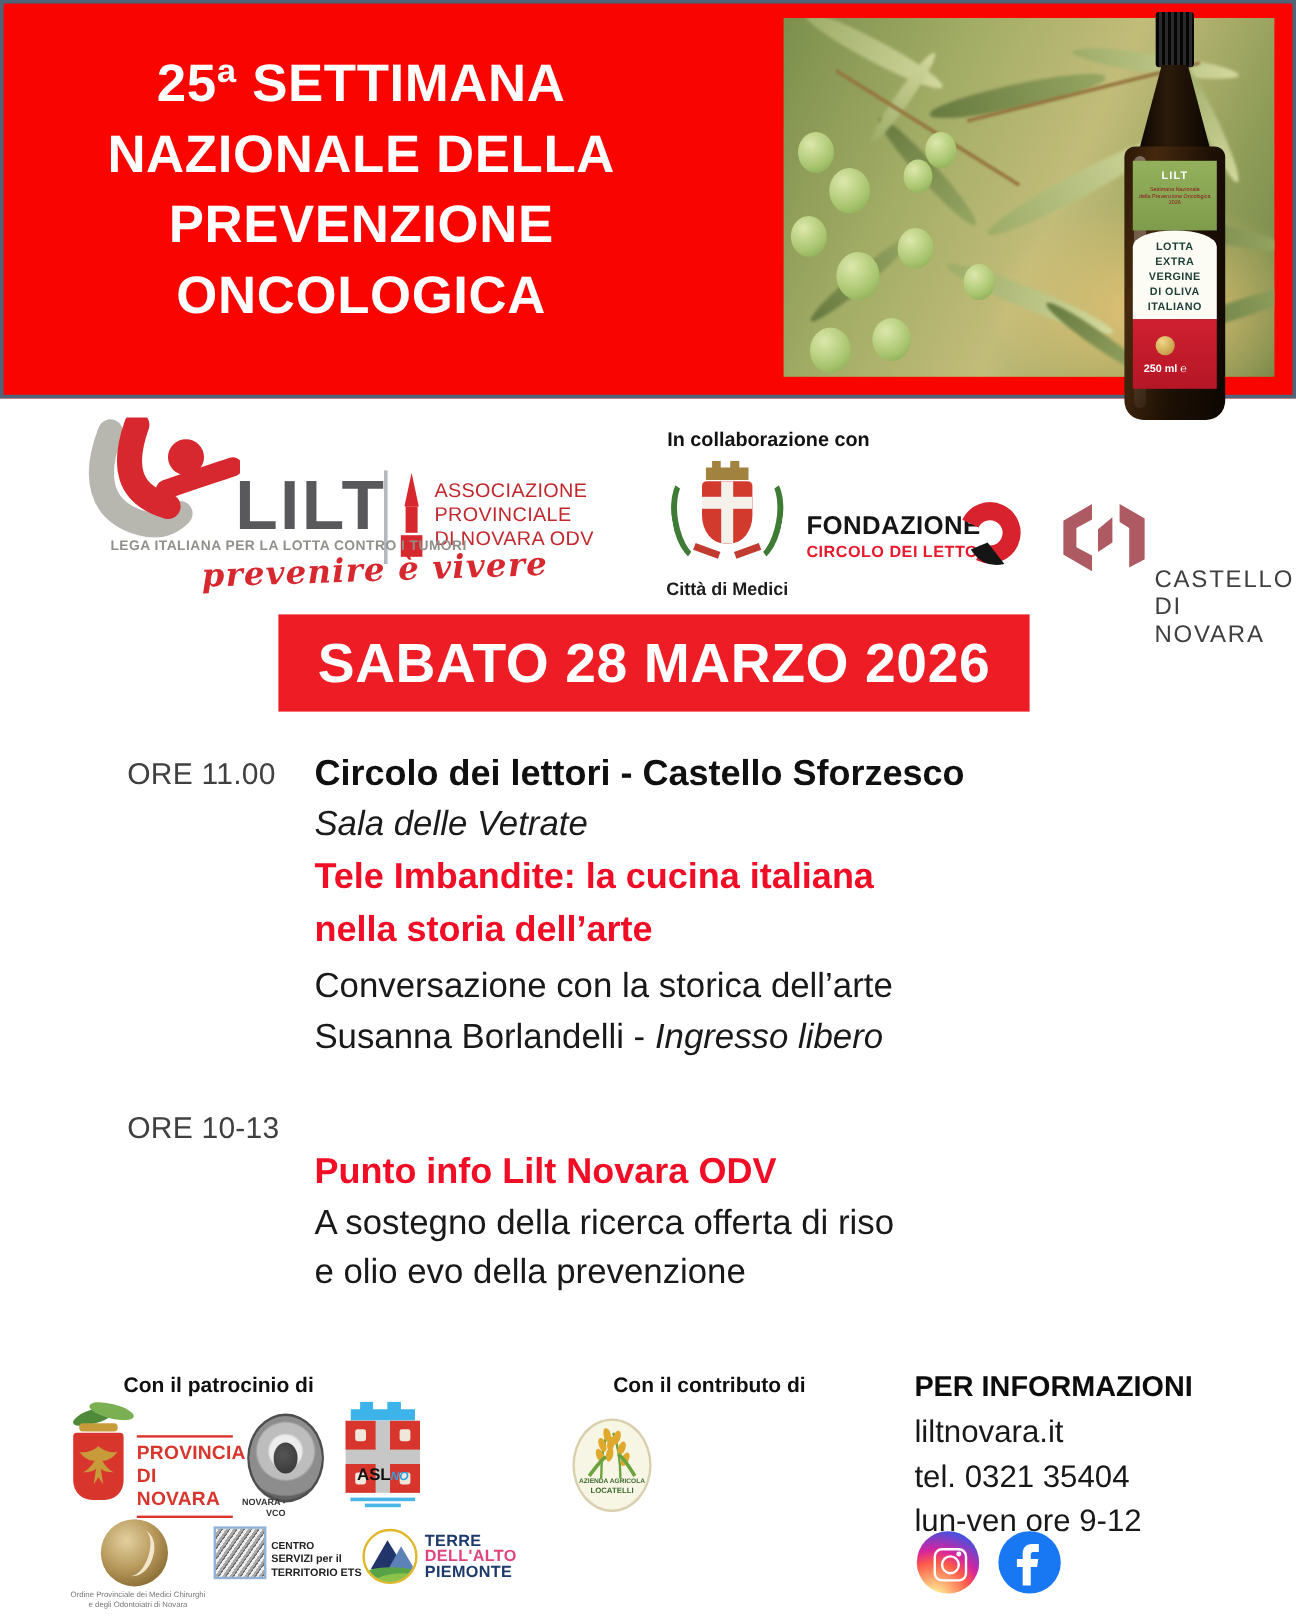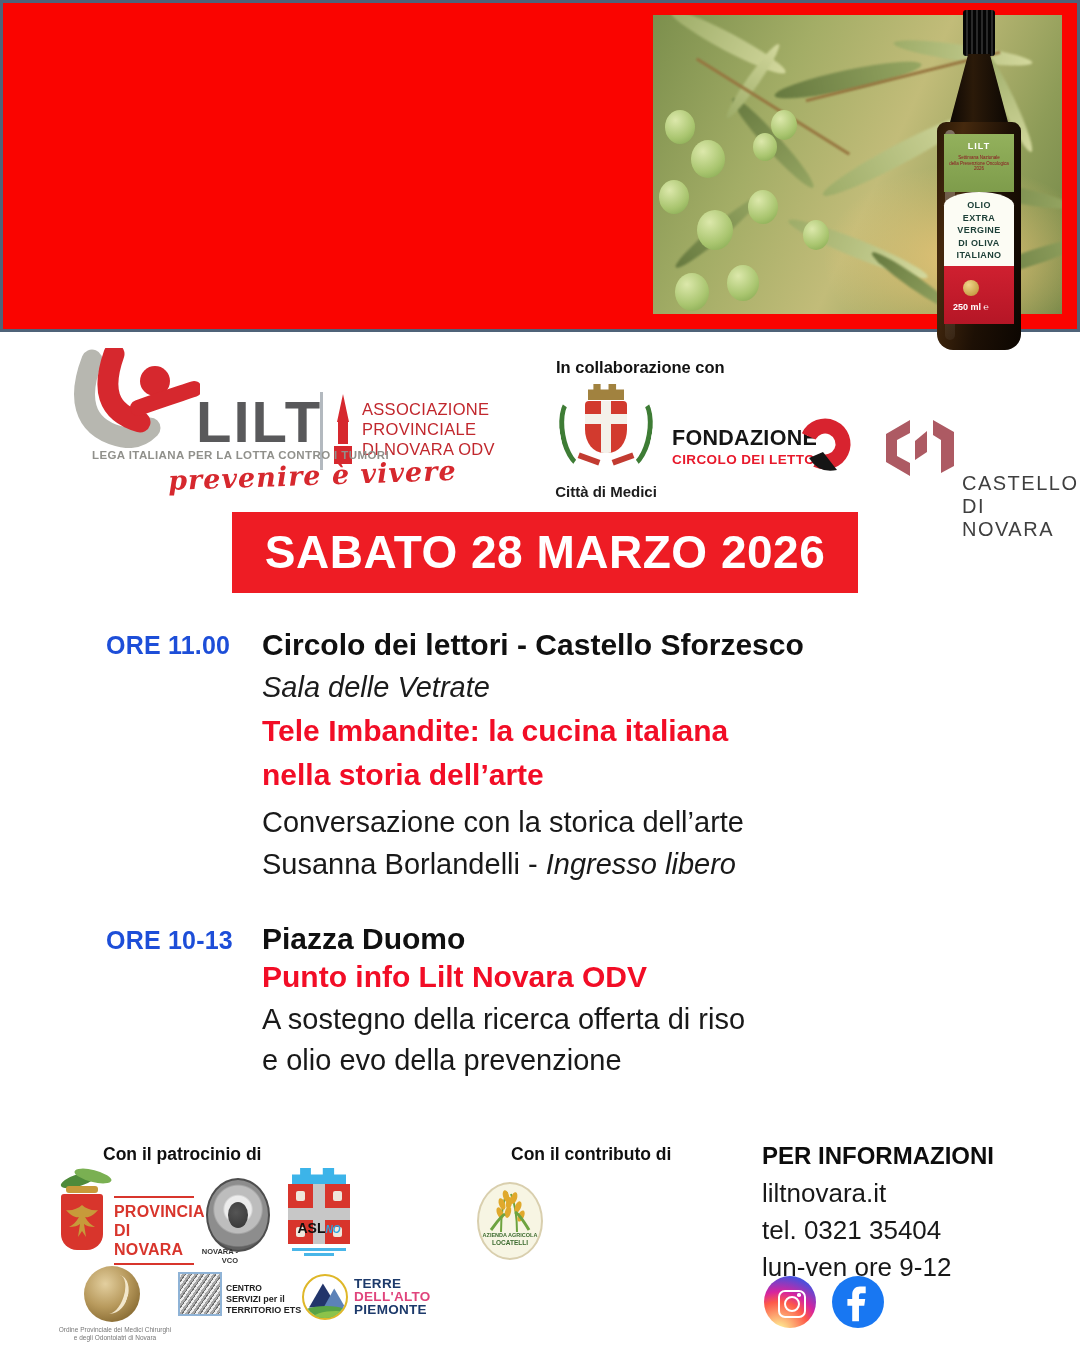--- a/index.html
+++ b/index.html
@@ -76,21 +76,21 @@
   .citta-cap{left:548px;top:483px;width:116px;text-align:center;font-size:15px;font-weight:800;color:#1c1c1c;}
   .fond-1{left:672px;top:426px;font-size:21.5px;font-weight:800;color:#151515;letter-spacing:.3px;}
   .fond-2{left:672px;top:452px;font-size:13.5px;font-weight:800;color:#e8192c;letter-spacing:.4px;}
   .cast-t{font-size:20px;color:#3f3f3f;letter-spacing:1.5px;font-weight:500;margin-top:44px;}
 
   
   .date-banner{left:232px;top:512px;width:626px;height:81px;background:#ee1c24;color:#fff;
                font-size:46px;font-weight:800;text-align:center;line-height:81px;letter-spacing:.5px;}
 
   
-  .time{font-size:25px;font-weight:700;color:#1d4ed8;letter-spacing:.2px;}
+  .time{font-size:25px;font-weight:400;color:#404040;letter-spacing:.2px;}
   .venue{font-size:30px;font-weight:800;color:#101010;}
   .room{font-size:29px;font-style:italic;color:#1b1b1b;}
   .evt-red{font-size:30px;font-weight:800;color:#f20d26;}
   .evt-desc{font-size:29px;color:#191919;}
 
   
   .foot-h{font-size:17.5px;font-weight:800;color:#101010;margin-left:41px;}
   .prov-txt{border-top:2px solid #d8352c;border-bottom:2px solid #d8352c;padding:4px 0;
             font-size:16px;line-height:19px;font-weight:800;color:#d8352c;letter-spacing:.2px;}
   .emblem{left:206px;top:1178px;width:60px;height:70px;border-radius:50%;border:2px solid #4e4e4e;
@@ -138,20 +138,26 @@
   .ig-dot{position:absolute;left:33px;top:17px;width:3.5px;height:3.5px;border-radius:50%;background:#fff;}
   .fb{left:832px;top:1276px;width:52px;height:52px;border-radius:50%;background:#1877f2;}
 </style>
 </head>
 <body>
 
 <div class="page">
 
   <div class="abs banner"></div>
 
+  <div class="abs main-title">
+    <div>25ª SETTIMANA</div>
+    <div>NAZIONALE DELLA</div>
+    <div>PREVENZIONE</div>
+    <div>ONCOLOGICA</div>
+  </div>
 
   <div class="abs photo">
     <div class="glow"></div>
     <div class="leaf light" style="left:10px;top:18px;width:130px;height:18px;transform:rotate(28deg);"></div>
     <div class="leaf dark" style="left:120px;top:55px;width:150px;height:20px;transform:rotate(-12deg);"></div>
     <div class="leaf light" style="left:240px;top:30px;width:140px;height:16px;transform:rotate(8deg);"></div>
     <div class="leaf dark" style="left:60px;top:120px;width:120px;height:16px;transform:rotate(48deg);"></div>
     <div class="leaf light" style="left:160px;top:130px;width:170px;height:20px;transform:rotate(-28deg);"></div>
     <div class="leaf dark" style="left:290px;top:170px;width:130px;height:16px;transform:rotate(12deg);"></div>
     <div class="leaf dark" style="left:10px;top:210px;width:110px;height:14px;transform:rotate(-40deg);"></div>
@@ -181,21 +187,21 @@
     <div class="shine"></div>
     <div class="lbl-green">
       <div class="mini-lilt">LILT</div>
       <div class="mini-tag">
         <div>Settimana Nazionale</div>
         <div>della Prevenzione Oncologica</div>
         <div>2026</div>
       </div>
     </div>
     <div class="lbl-white">
-      <div>OLIO</div>
+      <div>LOTTA</div>
       <div>EXTRA</div>
       <div>VERGINE</div>
       <div>DI OLIVA</div>
       <div>ITALIANO</div>
     </div>
     <div class="lbl-red"></div>
     <div class="gold-dot"></div>
     <div class="vol">250 ml ℮</div>
   </div>
 
@@ -256,21 +262,20 @@
   <div class="abs venue" style="left:262px;top:628px;">Circolo dei lettori - Castello Sforzesco</div>
   <div class="abs room" style="left:262px;top:671px;">Sala delle Vetrate</div>
   <div class="abs evt-red" style="left:262px;top:714px;">Tele Imbandite: la cucina italiana</div>
   <div class="abs evt-red" style="left:262px;top:758px;">nella storia dell’arte</div>
   <div class="abs evt-desc" style="left:262px;top:806px;">Conversazione con la storica dell’arte</div>
   <div class="abs evt-desc" style="left:262px;top:848px;">
     <span>Susanna Borlandelli - </span><span style="font-style:italic;">Ingresso libero</span>
   </div>
 
   <div class="abs time" style="left:106px;top:926px;">ORE 10-13</div>
-  <div class="abs venue" style="left:262px;top:922px;">Piazza Duomo</div>
   <div class="abs evt-red" style="left:262px;top:960px;">Punto info Lilt Novara ODV</div>
   <div class="abs evt-desc" style="left:262px;top:1003px;">A sostegno della ricerca offerta di riso</div>
   <div class="abs evt-desc" style="left:262px;top:1044px;">e olio evo della prevenzione</div>
 
   <div class="abs foot-h" style="left:62px;top:1144px;">Con il patrocinio di</div>
 
   <div class="abs" style="left:58px;top:1170px;width:136px;height:86px;">
     <div style="position:absolute;left:2px;top:4px;width:38px;height:12px;border-radius:50%;background:#4e8a3a;transform:rotate(-18deg);"></div>
     <div style="position:absolute;left:16px;top:0;width:38px;height:12px;border-radius:50%;background:#7ab052;transform:rotate(14deg);"></div>
     <div style="position:absolute;left:8px;top:16px;width:32px;height:7px;background:#c79a3a;border-radius:3px;"></div>

